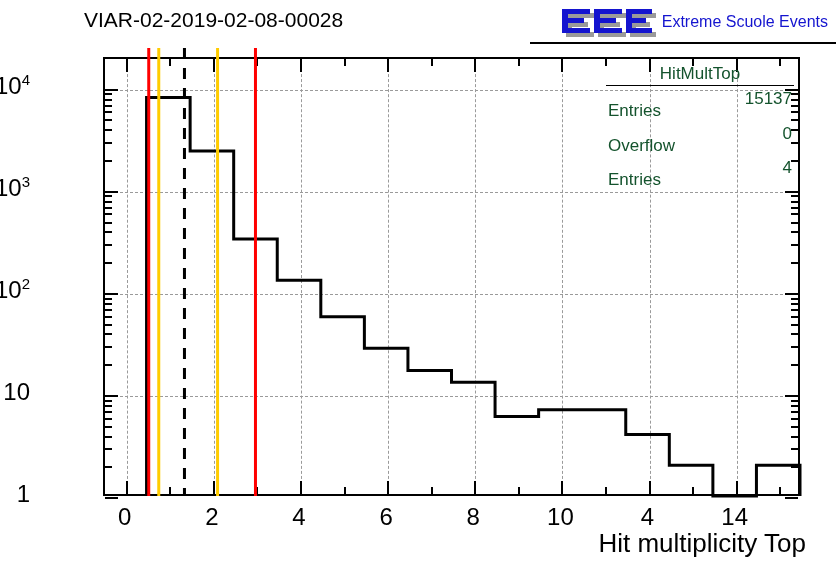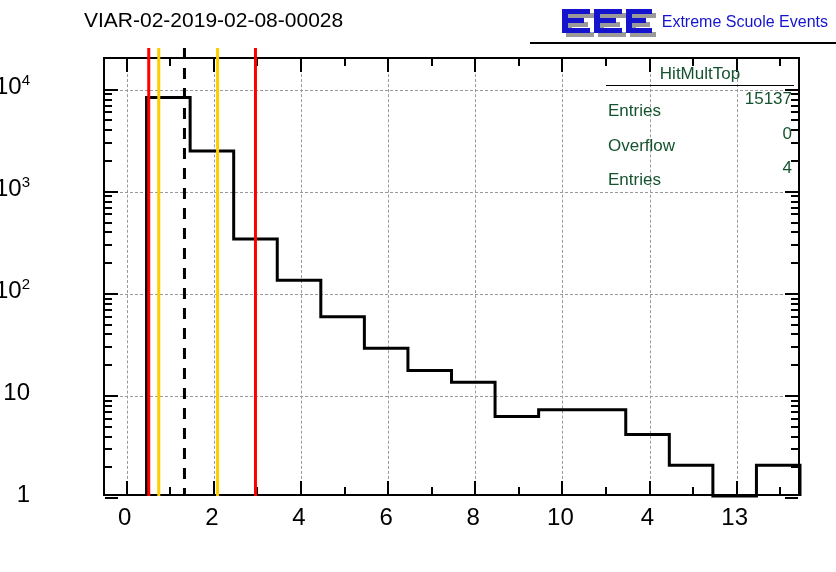--- a/index.html
+++ b/index.html
@@ -365,27 +365,28 @@
     <div class="stats-row">
       <span class="k">Overflow</span>
       <span class="v">0</span>
     </div>
     <div class="stats-row">
       <span class="k">Entries</span>
       <span class="v">4</span>
     </div>
   </div>
 
+  <div id="x-axis-title">Hit multiplicity Top</div>
 
 <div class="ylabel" style="top: 480px;">1</div>
     <div class="ylabel" style="top: 377.931px;">10</div>
     <div class="ylabel" style="top: 275.863px;">10<sup>2</sup></div>
     <div class="ylabel" style="top: 173.794px;">10<sup>3</sup></div>
     <div class="ylabel" style="top: 71.7257px;">10<sup>4</sup></div>
     <div class="xlabel" style="left: 124.781px;">0</div>
     <div class="xlabel" style="left: 211.906px;">2</div>
     <div class="xlabel" style="left: 299.031px;">4</div>
     <div class="xlabel" style="left: 386.156px;">6</div>
     <div class="xlabel" style="left: 473.281px;">8</div>
     <div class="xlabel" style="left: 560.406px;">10</div>
     <div class="xlabel" style="left: 647.531px;">4</div>
-    <div class="xlabel" style="left: 734.656px;">13</div>
+    <div class="xlabel" style="left: 734.656px;">14</div>
   </div>
 
 </body></html>

